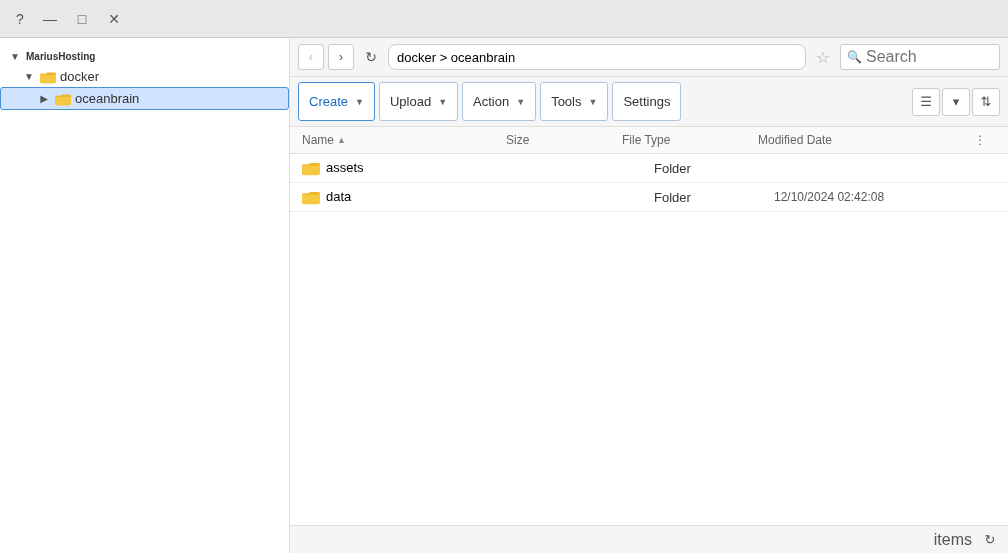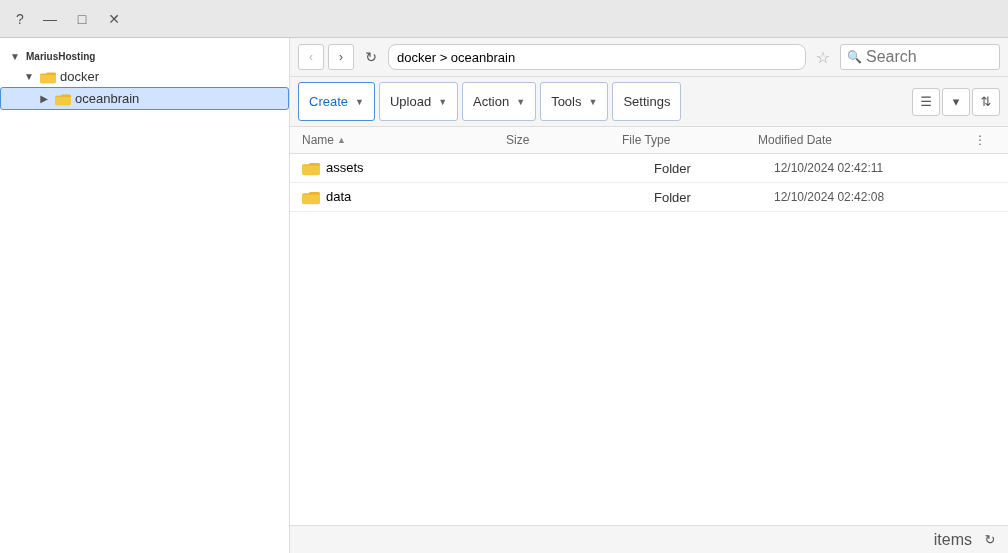--- a/index.html
+++ b/index.html
@@ -455,21 +455,20 @@
       <div class="file-row">
         <div class="file-name-cell">
           <svg class="folder-icon" viewBox="0 0 20 16">
             <rect x="0" y="4" width="20" height="12" rx="2" class="folder-body"></rect>
             <path d="M0 5.5 Q0 4 2 4 L7 4 L9 2.5 L18 2.5 Q20 2.5 20 4 L20 5.5 Z" class="folder-tab"></path>
           </svg>
           <span>assets</span>
         </div>
         <div class="file-cell"></div>
         <div class="file-cell">Folder</div>
-        <div class="file-cell file-date">12/10/2024 02:42:11</div>
         <div class="file-cell"></div>
       </div>
 
       <div class="file-row">
         <div class="file-name-cell">
           <svg class="folder-icon" viewBox="0 0 20 16">
             <rect x="0" y="4" width="20" height="12" rx="2" class="folder-body"></rect>
             <path d="M0 5.5 Q0 4 2 4 L7 4 L9 2.5 L18 2.5 Q20 2.5 20 4 L20 5.5 Z" class="folder-tab"></path>
           </svg>
           <span>data</span>

